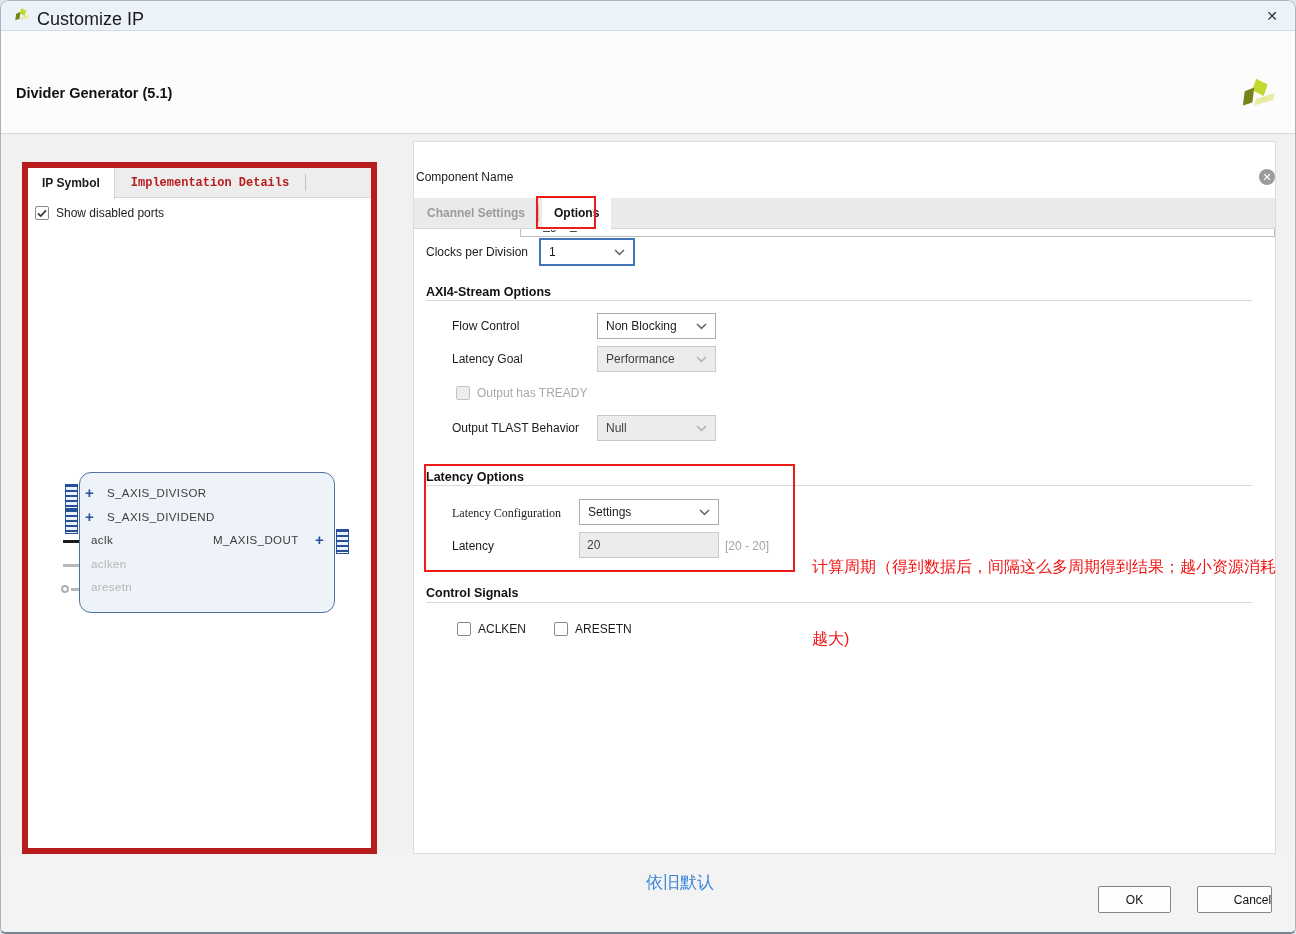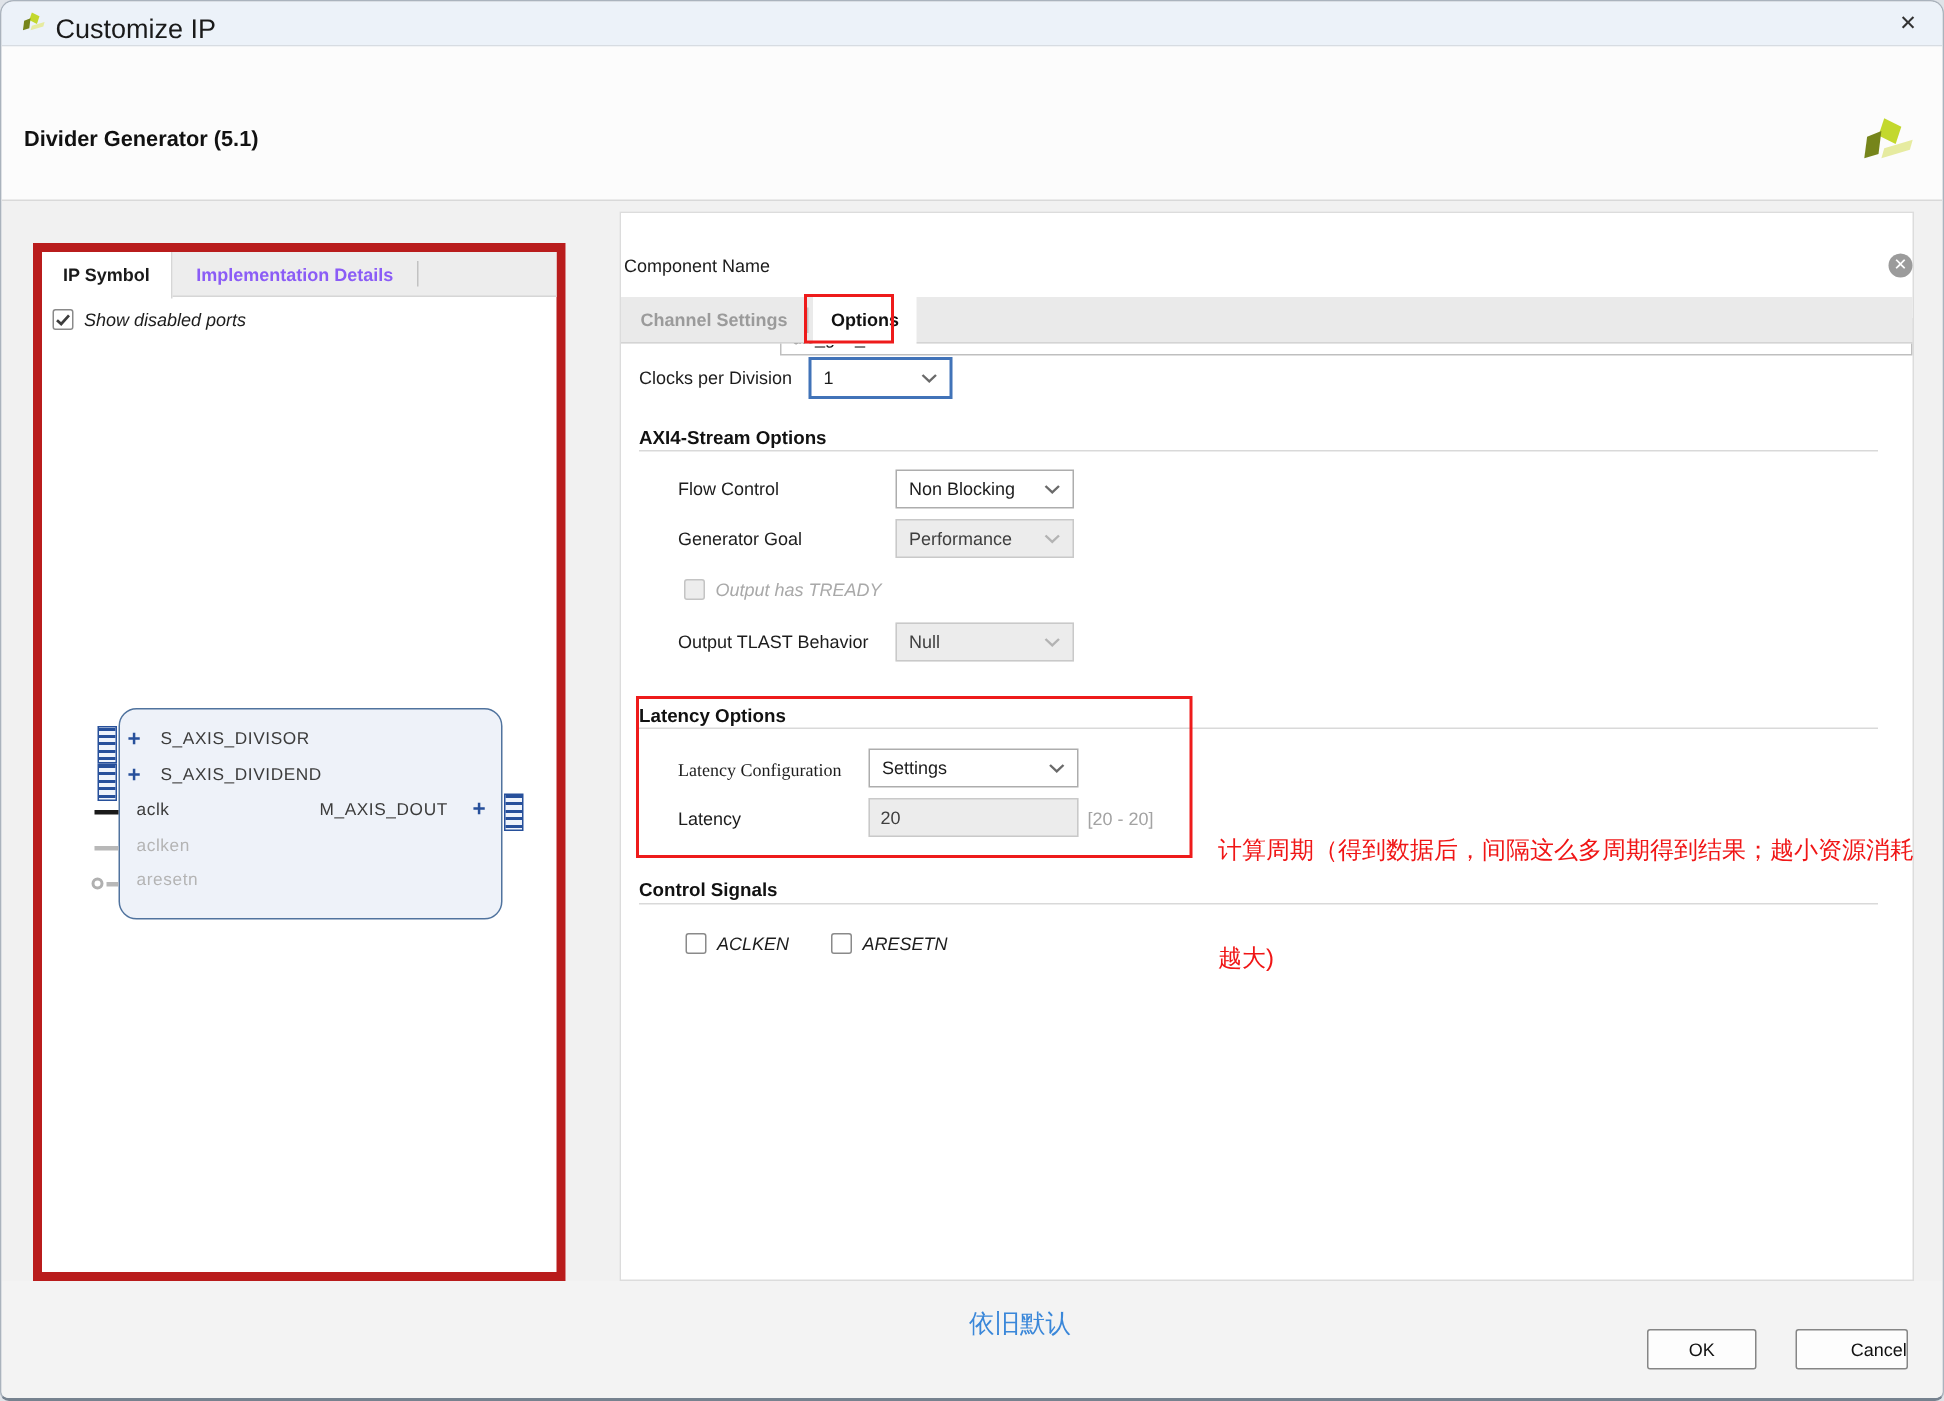--- a/index.html
+++ b/index.html
@@ -30,27 +30,27 @@
   
   .bodyarea { position:absolute; left:0; top:133px; width:100%; height:720px; background:#f1f1f1; }
 
   
   .left-panel { position:absolute; left:21px; top:28px; width:355px; height:692px;
                 background:#fff; border:6px solid #b91c1c; }
   .lp-tabbar { position:absolute; left:0; top:0; width:100%; height:30px; background:#ededed;
                border-bottom:1px solid #d6d6d6; display:flex; align-items:stretch; }
   .lp-tab { padding:0 14px; line-height:30px; font-size:12px; font-weight:bold; }
   .lp-tab.active { background:#fff; color:#1a1a1a; border-right:1px solid #d6d6d6; height:31px; }
-  .lp-tab.inactive { color:#8b5cf6; padding:0 16px; }
+  .lp-tab.inactive { color:#b91c1c; padding:0 16px;font-family:Liberation Mono, monospace; }
   .tab-sep { width:1px; height:17px; background:#c2c2c2; align-self:center; }
 
   .cb { width:14px; height:14px; background:#fff; border:1px solid #8a8a8a; border-radius:2px;
         display:inline-flex; align-items:center; justify-content:center; }
   .cb.disabled { background:#ededed; border-color:#c4c4c4; }
-  .cbrow { position:absolute; display:flex; align-items:center;font-style:italic; }
+  .cbrow { position:absolute; display:flex; align-items:center; }
   .cbrow .cblabel { font-size:12px; color:#1c1c1c; margin-left:7px; }
 
   
   .ip-block { position:absolute; left:51px; top:304px; width:256px; height:141px;
               background:#eef2f9; border:1px solid #50739e; border-radius:12px; }
   .port-text { position:absolute; font-size:11.5px; letter-spacing:0.4px; color:#3c3c3c; white-space:nowrap; }
   .port-text.dim { color:#b4b4b4; }
   .plus { position:absolute; font-size:15px; font-weight:bold; color:#27509b; }
   .bus-icon { position:absolute; width:13px; height:25px; border:1px solid #27509b;
               background:repeating-linear-gradient(180deg,#27509b 0 2px,#eef3fb 2px 5px); }
@@ -210,21 +210,21 @@
       <div class="hrline" style="left:12px; top:158px; width:826px;"></div>
 
       <span class="field-label" style="left:38px; top:177px;">Flow Control</span>
       <div class="dd" style="left:183px; top:171px; width:119px;">
         <span class="val">Non Blocking</span>
         <svg width="11" height="7" viewBox="0 0 11 7">
           <polyline points="1,1 5.5,5.3 10,1" fill="none" stroke="#6a6a6a" stroke-width="1.6"></polyline>
         </svg>
       </div>
 
-      <span class="field-label" style="left:38px; top:210px;">Generator Goal</span>
+      <span class="field-label" style="left:38px; top:210px;">Latency Goal</span>
       <div class="dd disabled" style="left:183px; top:204px; width:119px;">
         <span class="val">Performance</span>
         <svg width="11" height="7" viewBox="0 0 11 7">
           <polyline points="1,1 5.5,5.3 10,1" fill="none" stroke="#b3b3b3" stroke-width="1.6"></polyline>
         </svg>
       </div>
 
       <div class="cbrow" style="left:42px; top:244px;">
         <span class="cb disabled"></span>
         <span class="cb-label-dim">Output has TREADY</span>

